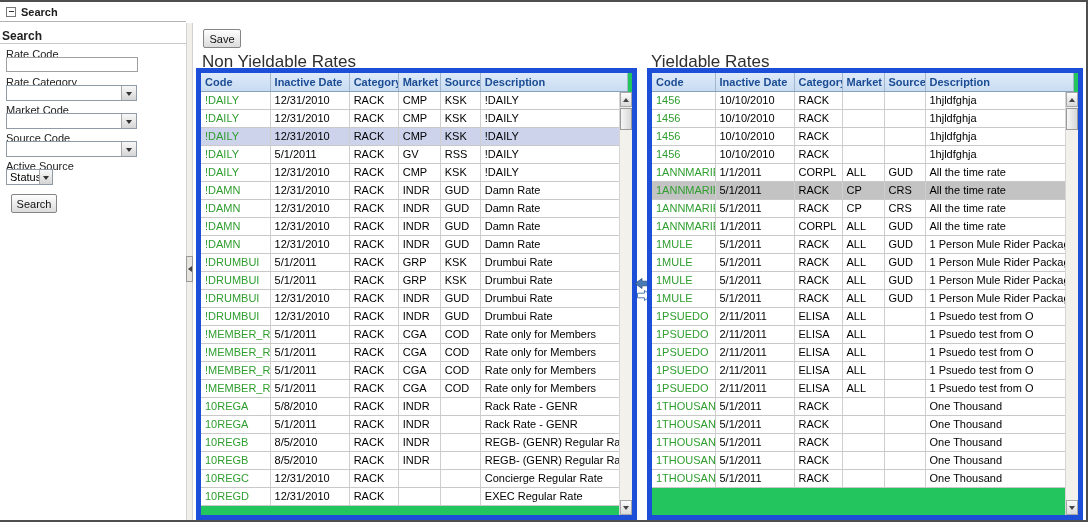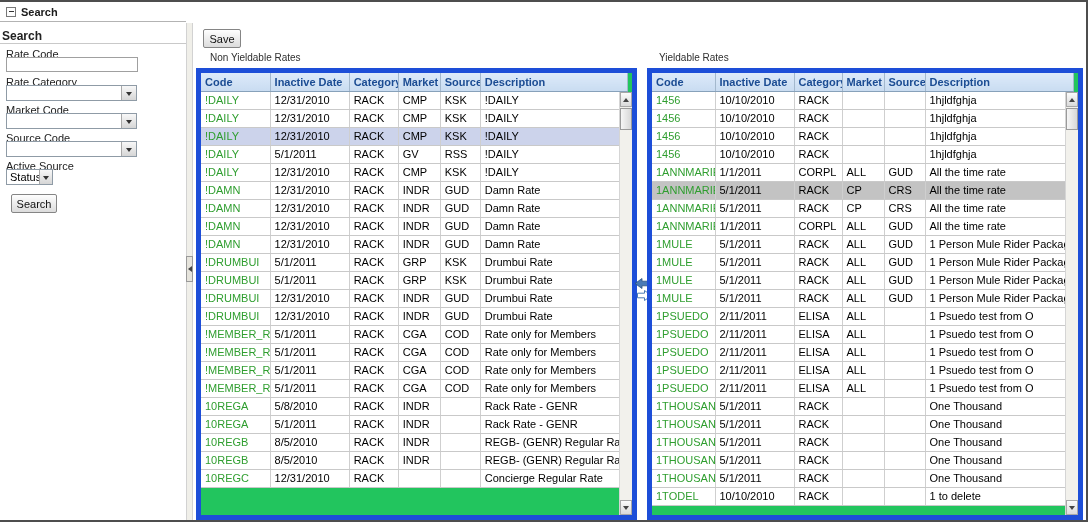--- a/index.html
+++ b/index.html
@@ -62,21 +62,21 @@
   .btn-std {
     position:absolute; display:flex; align-items:center; justify-content:center;
     background:linear-gradient(#fefefe,#dcdcdc); border:1px solid #858585; border-radius:2px;
     font-size:11px; color:#111; cursor:default;
   }
   .btn-search { left:11px; top:171px; width:46px; height:19px; }
   .btn-save { left:203px; top:29px; width:38px; height:19px; }
 
   
   .main { position:absolute; left:193px; top:23px; width:1023px; height:497px; background:#fff; }
-  .tbl-title { position:absolute; font-size:10px; color:#2f2f2f;margin-left:8px; }
+  .tbl-title { position:absolute; font-size:17px; color:#2f2f2f; }
   .title-left { left:9px; top:29px; }
   .title-right { left:458px; top:29px; }
 
   .grid {
     position:absolute; top:45px; height:452px; background:#22c55e;
     border:5px solid #1d4ed8; overflow:hidden;
   }
   #grid-left { left:3px; width:441px; }
   #grid-right { left:454px; width:436px; }
   .grid table { border-collapse:collapse; table-layout:fixed; background:#fff; }
@@ -376,20 +376,28 @@
               <td>REGB- (GENR) Regular Rate</td>
             </tr>
             <tr>
               <td class="code">10REGC</td>
               <td>12/31/2010</td>
               <td>RACK</td>
               <td></td>
               <td></td>
               <td>Concierge Regular Rate</td>
             </tr>
+            <tr>
+              <td class="code">10REGD</td>
+              <td>12/31/2010</td>
+              <td>RACK</td>
+              <td></td>
+              <td></td>
+              <td>EXEC Regular Rate</td>
+            </tr>
           </tbody>
       </table>
       <div class="vscroll">
         <div class="sb-btn sb-up">
             <span class="sb-tri-up"></span>
           </div>
         <div class="sb-thumb"></div>
         <div class="sb-btn sb-down">
             <span class="sb-tri-dn"></span>
           </div>
@@ -595,28 +603,20 @@
               <td>One Thousand</td>
             </tr>
             <tr>
               <td class="code">1THOUSAND</td>
               <td>5/1/2011</td>
               <td>RACK</td>
               <td></td>
               <td></td>
               <td>One Thousand</td>
             </tr>
-            <tr>
-              <td class="code">1TODEL</td>
-              <td>10/10/2010</td>
-              <td>RACK</td>
-              <td></td>
-              <td></td>
-              <td>1 to delete</td>
-            </tr>
           </tbody>
       </table>
       <div class="vscroll">
         <div class="sb-btn sb-up">
             <span class="sb-tri-up"></span>
           </div>
         <div class="sb-thumb"></div>
         <div class="sb-btn sb-down">
             <span class="sb-tri-dn"></span>
           </div>

